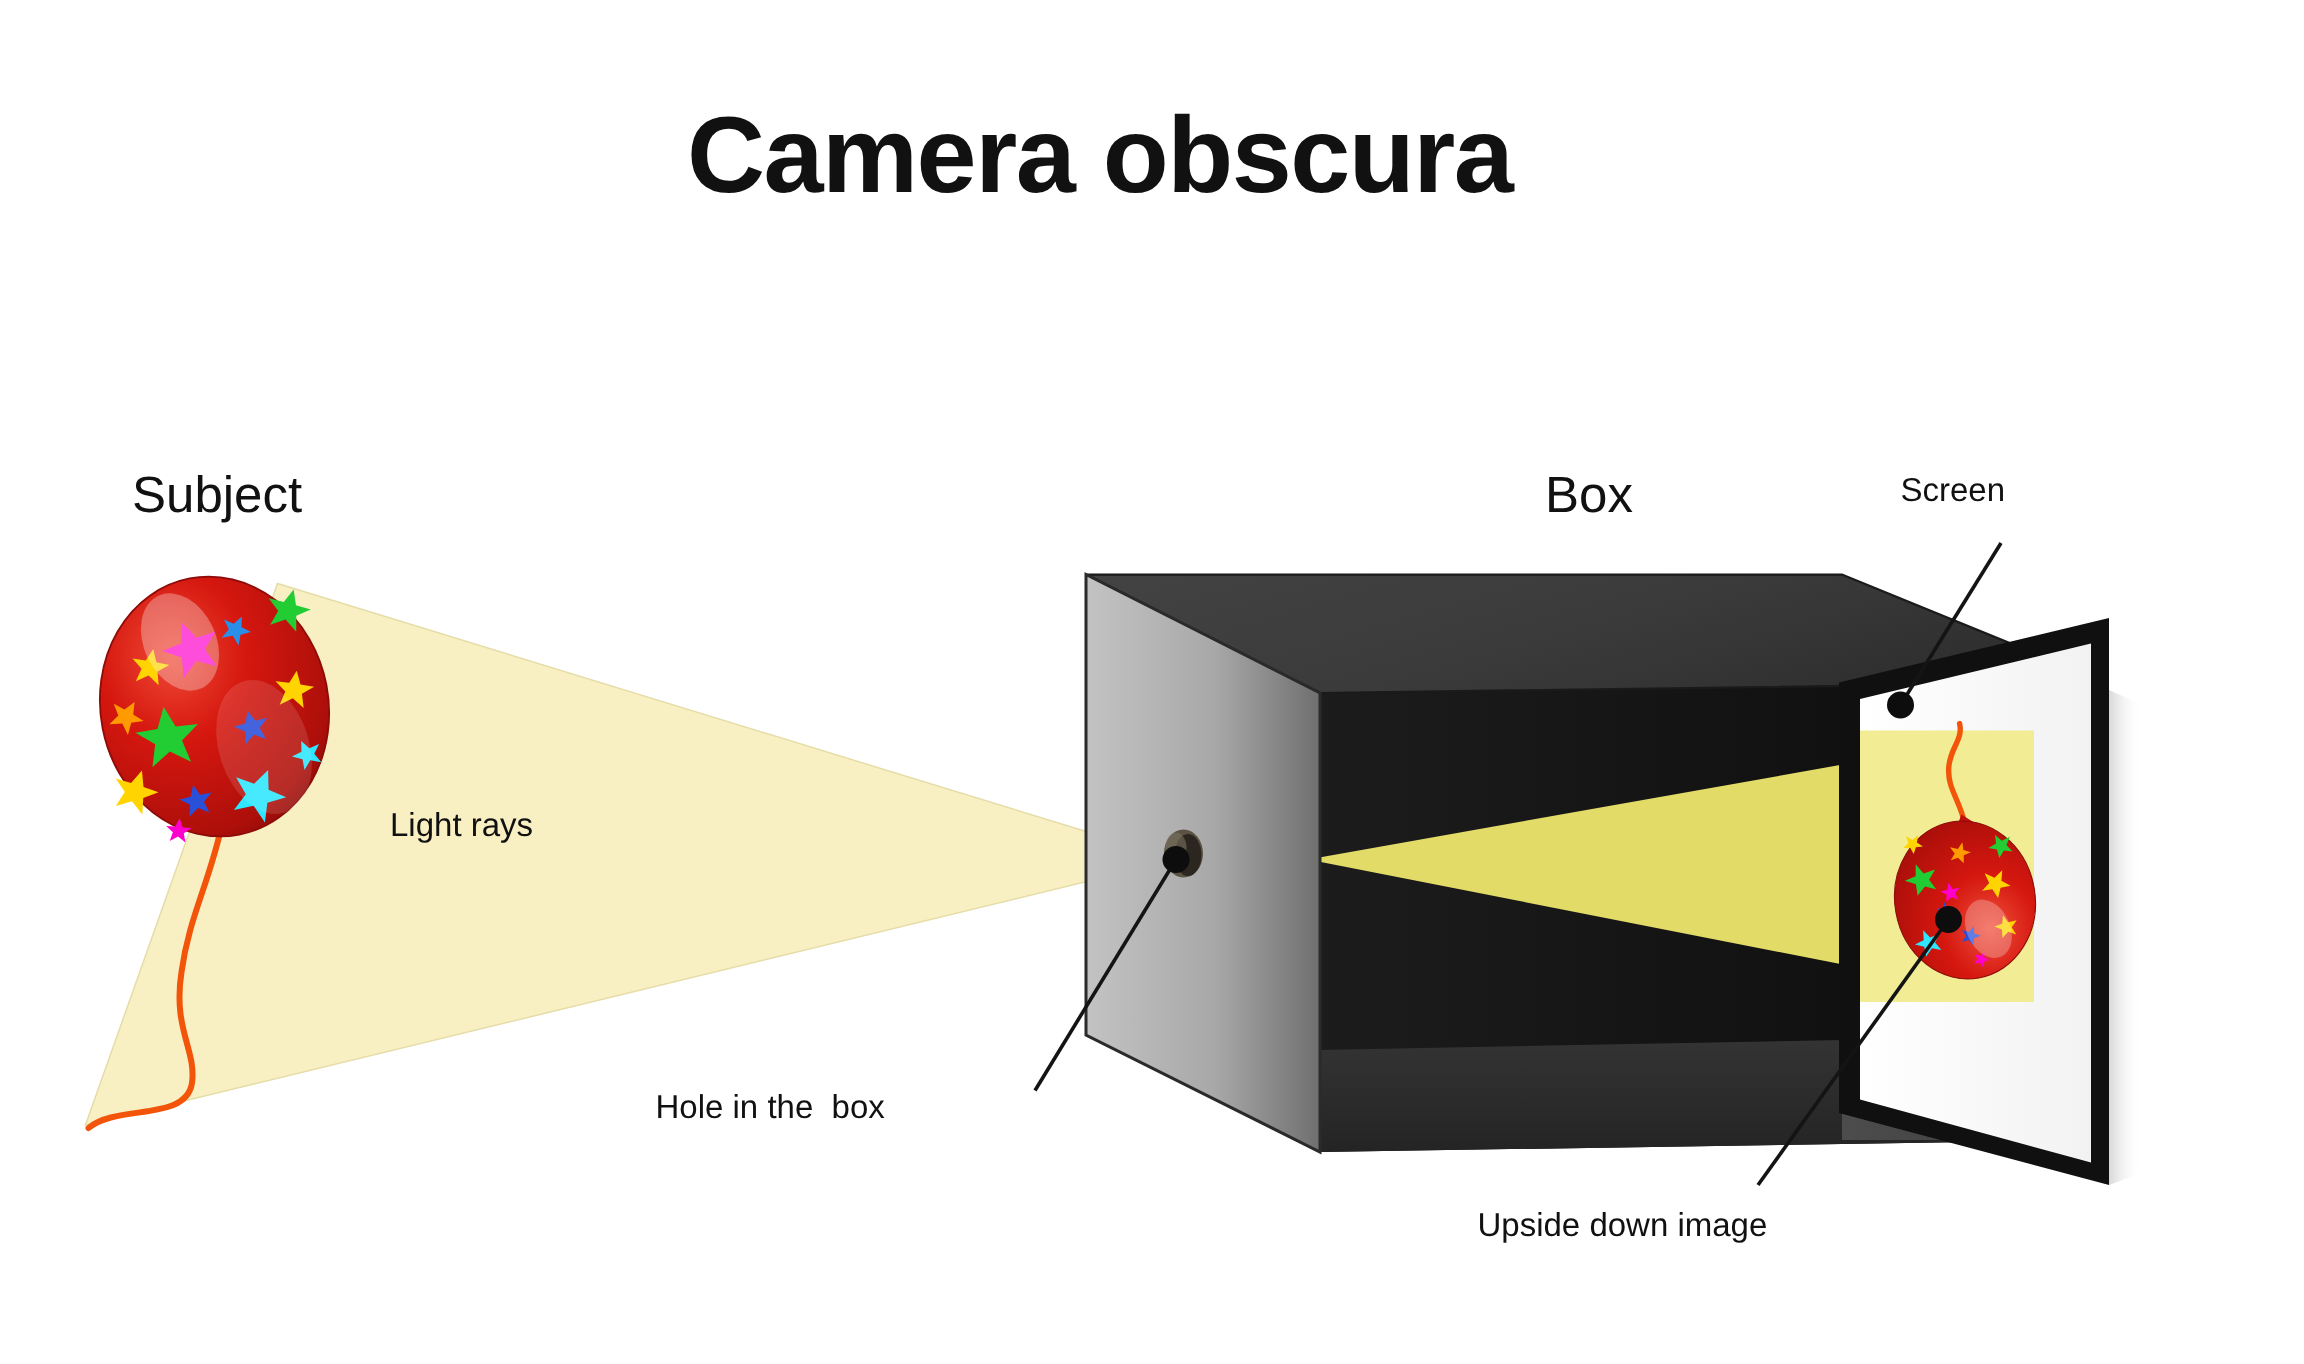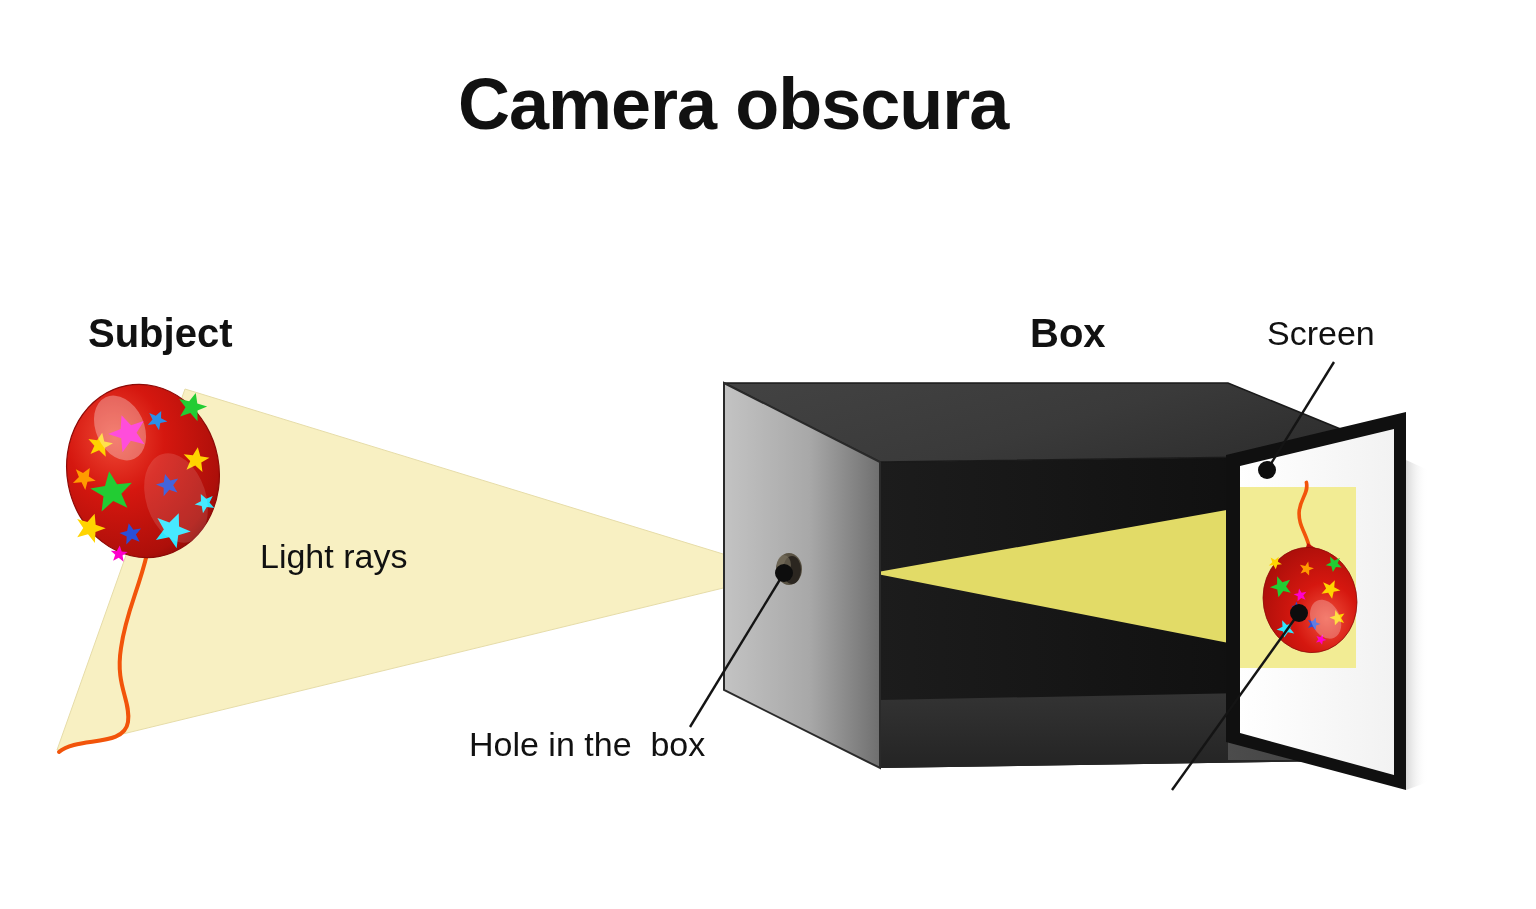--- a/index.html
+++ b/index.html
@@ -2,22 +2,22 @@
 <html><head>
 <meta charset="utf-8">
 <style>
   html,body{margin:0;padding:0;background:#ffffff;}
   body{width:1536px;height:909px;overflow:hidden;
        font-family:"Liberation Sans","DejaVu Sans",sans-serif;}
   #stage{position:relative;width:1536px;height:909px;background:#fff;}
   svg#scene{position:absolute;left:0;top:0;width:1536px;height:909px;display:block;}
   .lbl{position:absolute;color:#111111;white-space:pre;line-height:1;}
   .lbl-title{font-size:72px;font-weight:bold;letter-spacing:-1px;}
-  .lbl-bold{font-size:40px;font-weight:bold;}
-  .lbl-reg{font-size:34px;font-weight:normal;}
+  .lbl-bold{font-size:34px;font-weight:normal;}
+  .lbl-reg{font-size:22px;font-weight:normal;}
 </style>
 </head>
 <body>
 
 <div id="stage">
 
   <svg id="scene" viewBox="0 0 1536 909">
     <defs>
       <linearGradient id="gFront" x1="0" y1="0" x2="1" y2="0">
         <stop offset="0%" stop-color="#c3c3c3"></stop>
@@ -158,20 +158,21 @@
       <circle cx="1299" cy="613" r="9"></circle>
     </g>
   </svg>
 
   <div class="lbl lbl-title" style="left:458px;top:68px;">Camera obscura</div>
 
   <div class="lbl lbl-bold" style="left:88px;top:313px;">Subject</div>
 
   <div class="lbl lbl-reg" style="left:260px;top:539px;">Light rays</div>
 
-  <div class="lbl lbl-reg" style="left:437px;top:727px;margin-left:32px;">Hole in the  box</div>
+  <div class="lbl lbl-reg" style="left:437px;top:727px;">Hole in the  box</div>
 
   <div class="lbl lbl-bold" style="left:1030px;top:313px;">Box</div>
 
   <div class="lbl lbl-reg" style="left:1267px;top:316px;">Screen</div>
 
+  <div class="lbl lbl-reg" style="left:985px;top:806px;">Upside down image</div>
 
 </div>
 
 </body></html>

